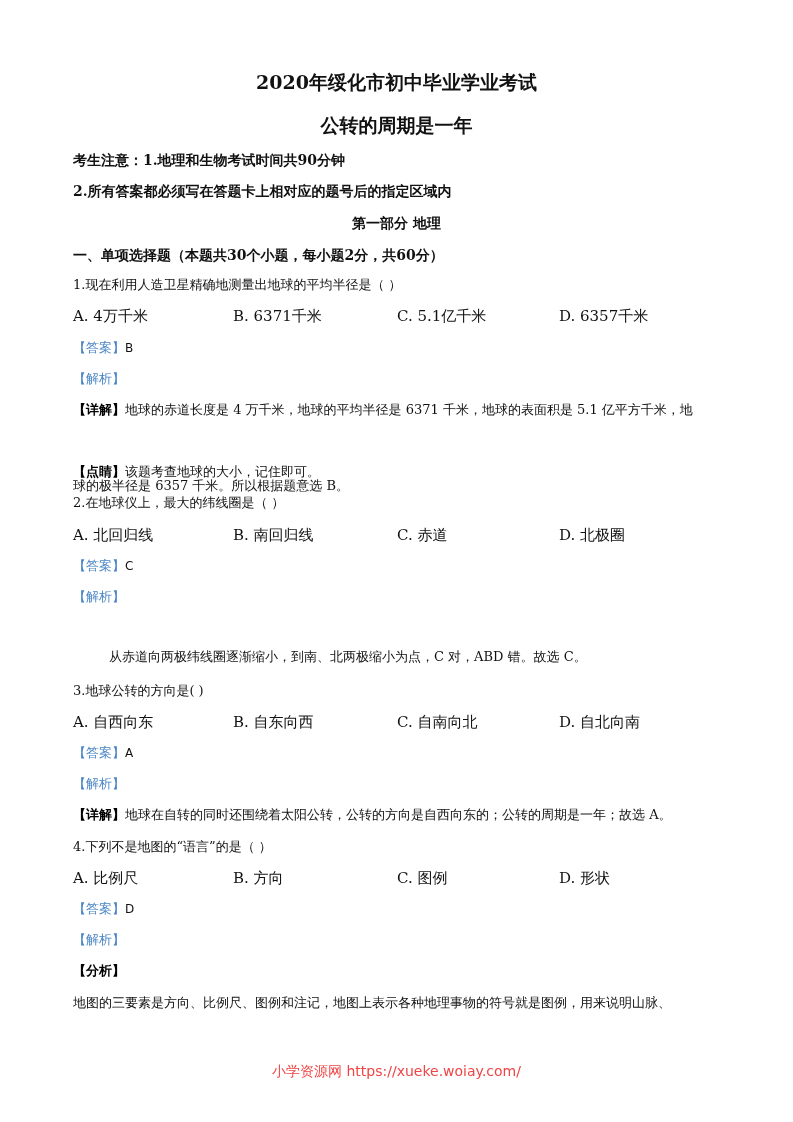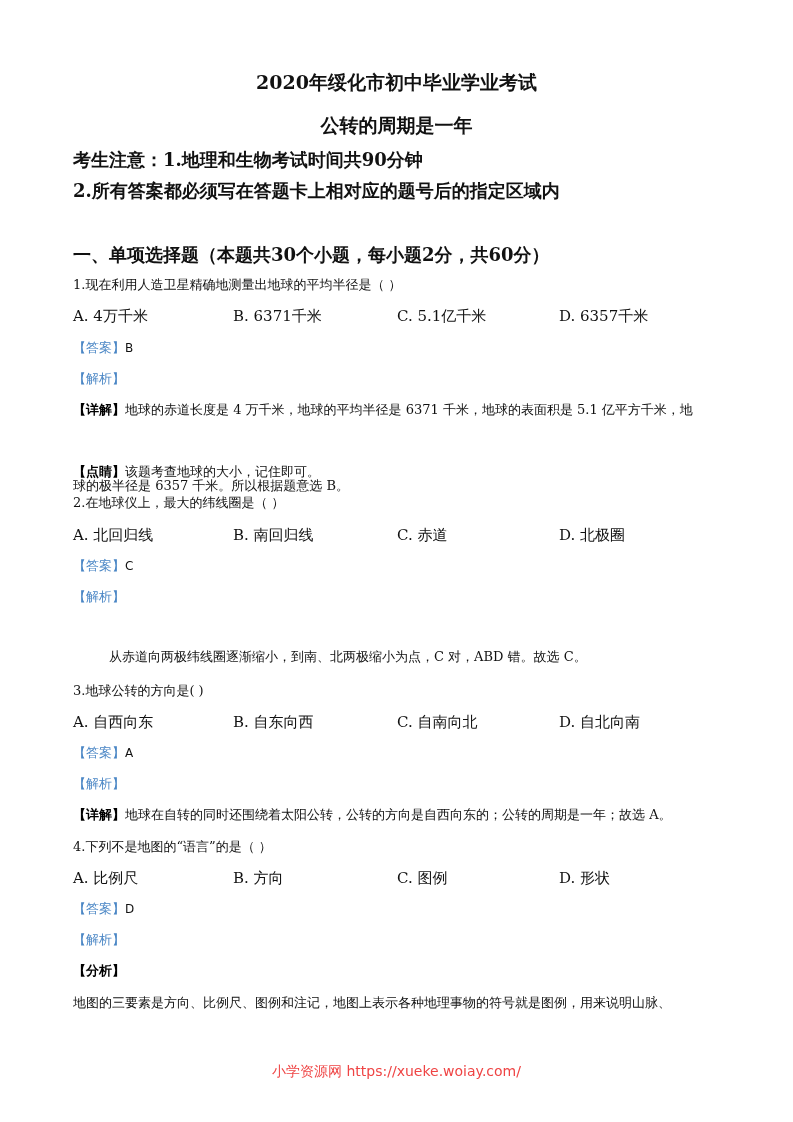--- a/index.html
+++ b/index.html
@@ -1,39 +1,40 @@
 <!DOCTYPE html>
 <html><head>
 <meta charset="utf-8">
 <style>
   html, body { margin: 0; padding: 0; background: #ffffff; }
   body { width: 793px; height: 1122px; position: relative; overflow: hidden;
          font-family: "DejaVu Serif", "Liberation Serif", serif; color: #111; }
   .page { position: absolute; left: 0; top: 0; width: 793px; height: 1090px; }
   .line { position: absolute; left: 73px; white-space: nowrap; font-size: 13px; line-height: 18px; }
   .title { position: absolute; width: 793px; left: 0; text-align: center; font-weight: bold; font-size: 19px; }
-  .bold { font-weight: bold; font-size: 18px; }
+  .bold { font-weight: bold; font-size: 14px; }
   .center { left: 0; width: 793px; text-align: center; }
   .opt { position: absolute; white-space: nowrap; font-size: 15px; line-height: 18px; }
   .lbl { color: #4a86c5; }
   .lbl-black { color: #000000; font-weight: bold; }
   .ans { font-family: "DejaVu Sans", sans-serif; font-size: 12px; }
   .footer { position: absolute; top: 1063px; left: 0; width: 793px; text-align: center;
             font-family: "DejaVu Sans", sans-serif; font-size: 14px; color: #ef4444; }
 </style>
 </head>
 <body>
 
 <div class="page">
 
   <div class="title" style="top:70px;">2020年绥化市初中毕业学业考试</div>
   <div class="title" style="top:113px;">公转的周期是一年</div>
 
   <div class="line bold" style="top:151px;">考生注意：1.地理和生物考试时间共90分钟</div>
   <div class="line bold" style="top:182px;">2.所有答案都必须写在答题卡上相对应的题号后的指定区域内</div>
+  <div class="line bold center" style="top:214px;">第一部分  地理</div>
   <div class="line bold" style="top:246px;">一、单项选择题（本题共30个小题，每小题2分，共60分）</div>
 
   <div class="line" style="top:276px;">1.现在利用人造卫星精确地测量出地球的平均半径是（     ）</div>
   <div class="opt" style="top:307px; left:73px;">A. 4万千米</div>
   <div class="opt" style="top:307px; left:233px;">B. 6371千米</div>
   <div class="opt" style="top:307px; left:397px;">C. 5.1亿千米</div>
   <div class="opt" style="top:307px; left:559px;">D. 6357千米</div>
   <div class="line" style="top:339px;">
     <span class="lbl">【答案】</span><span class="ans">B</span>
   </div>

